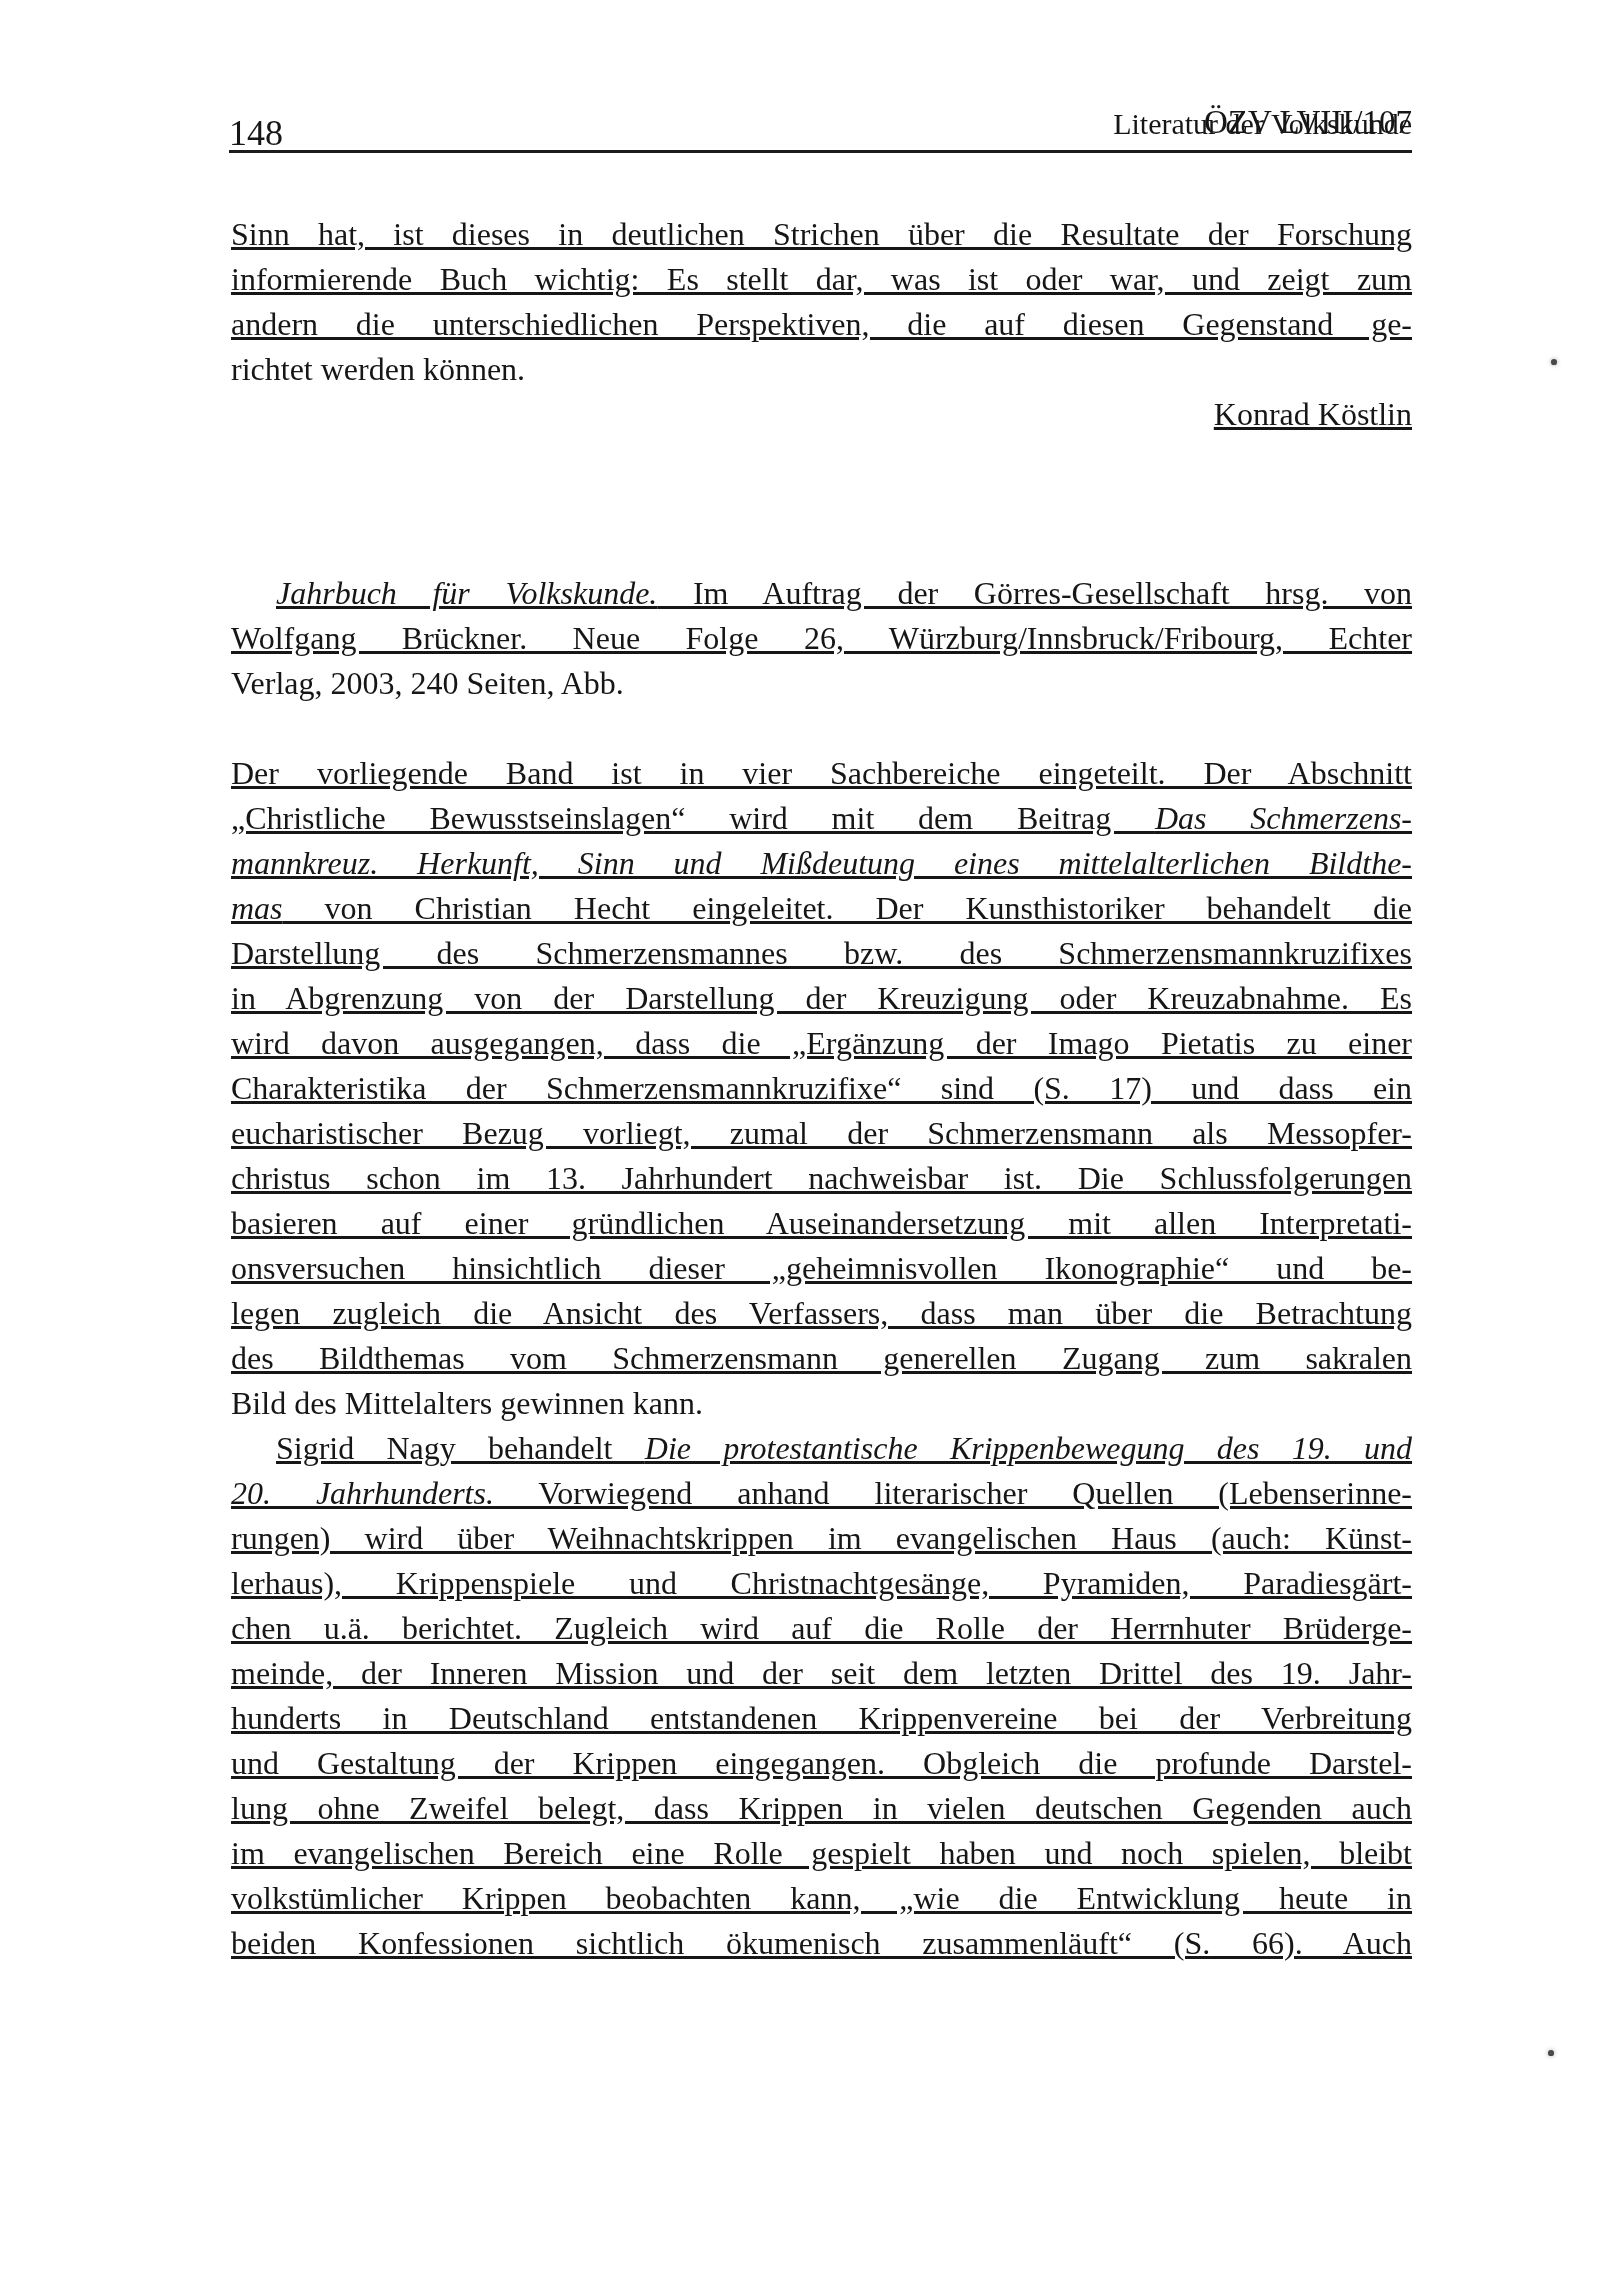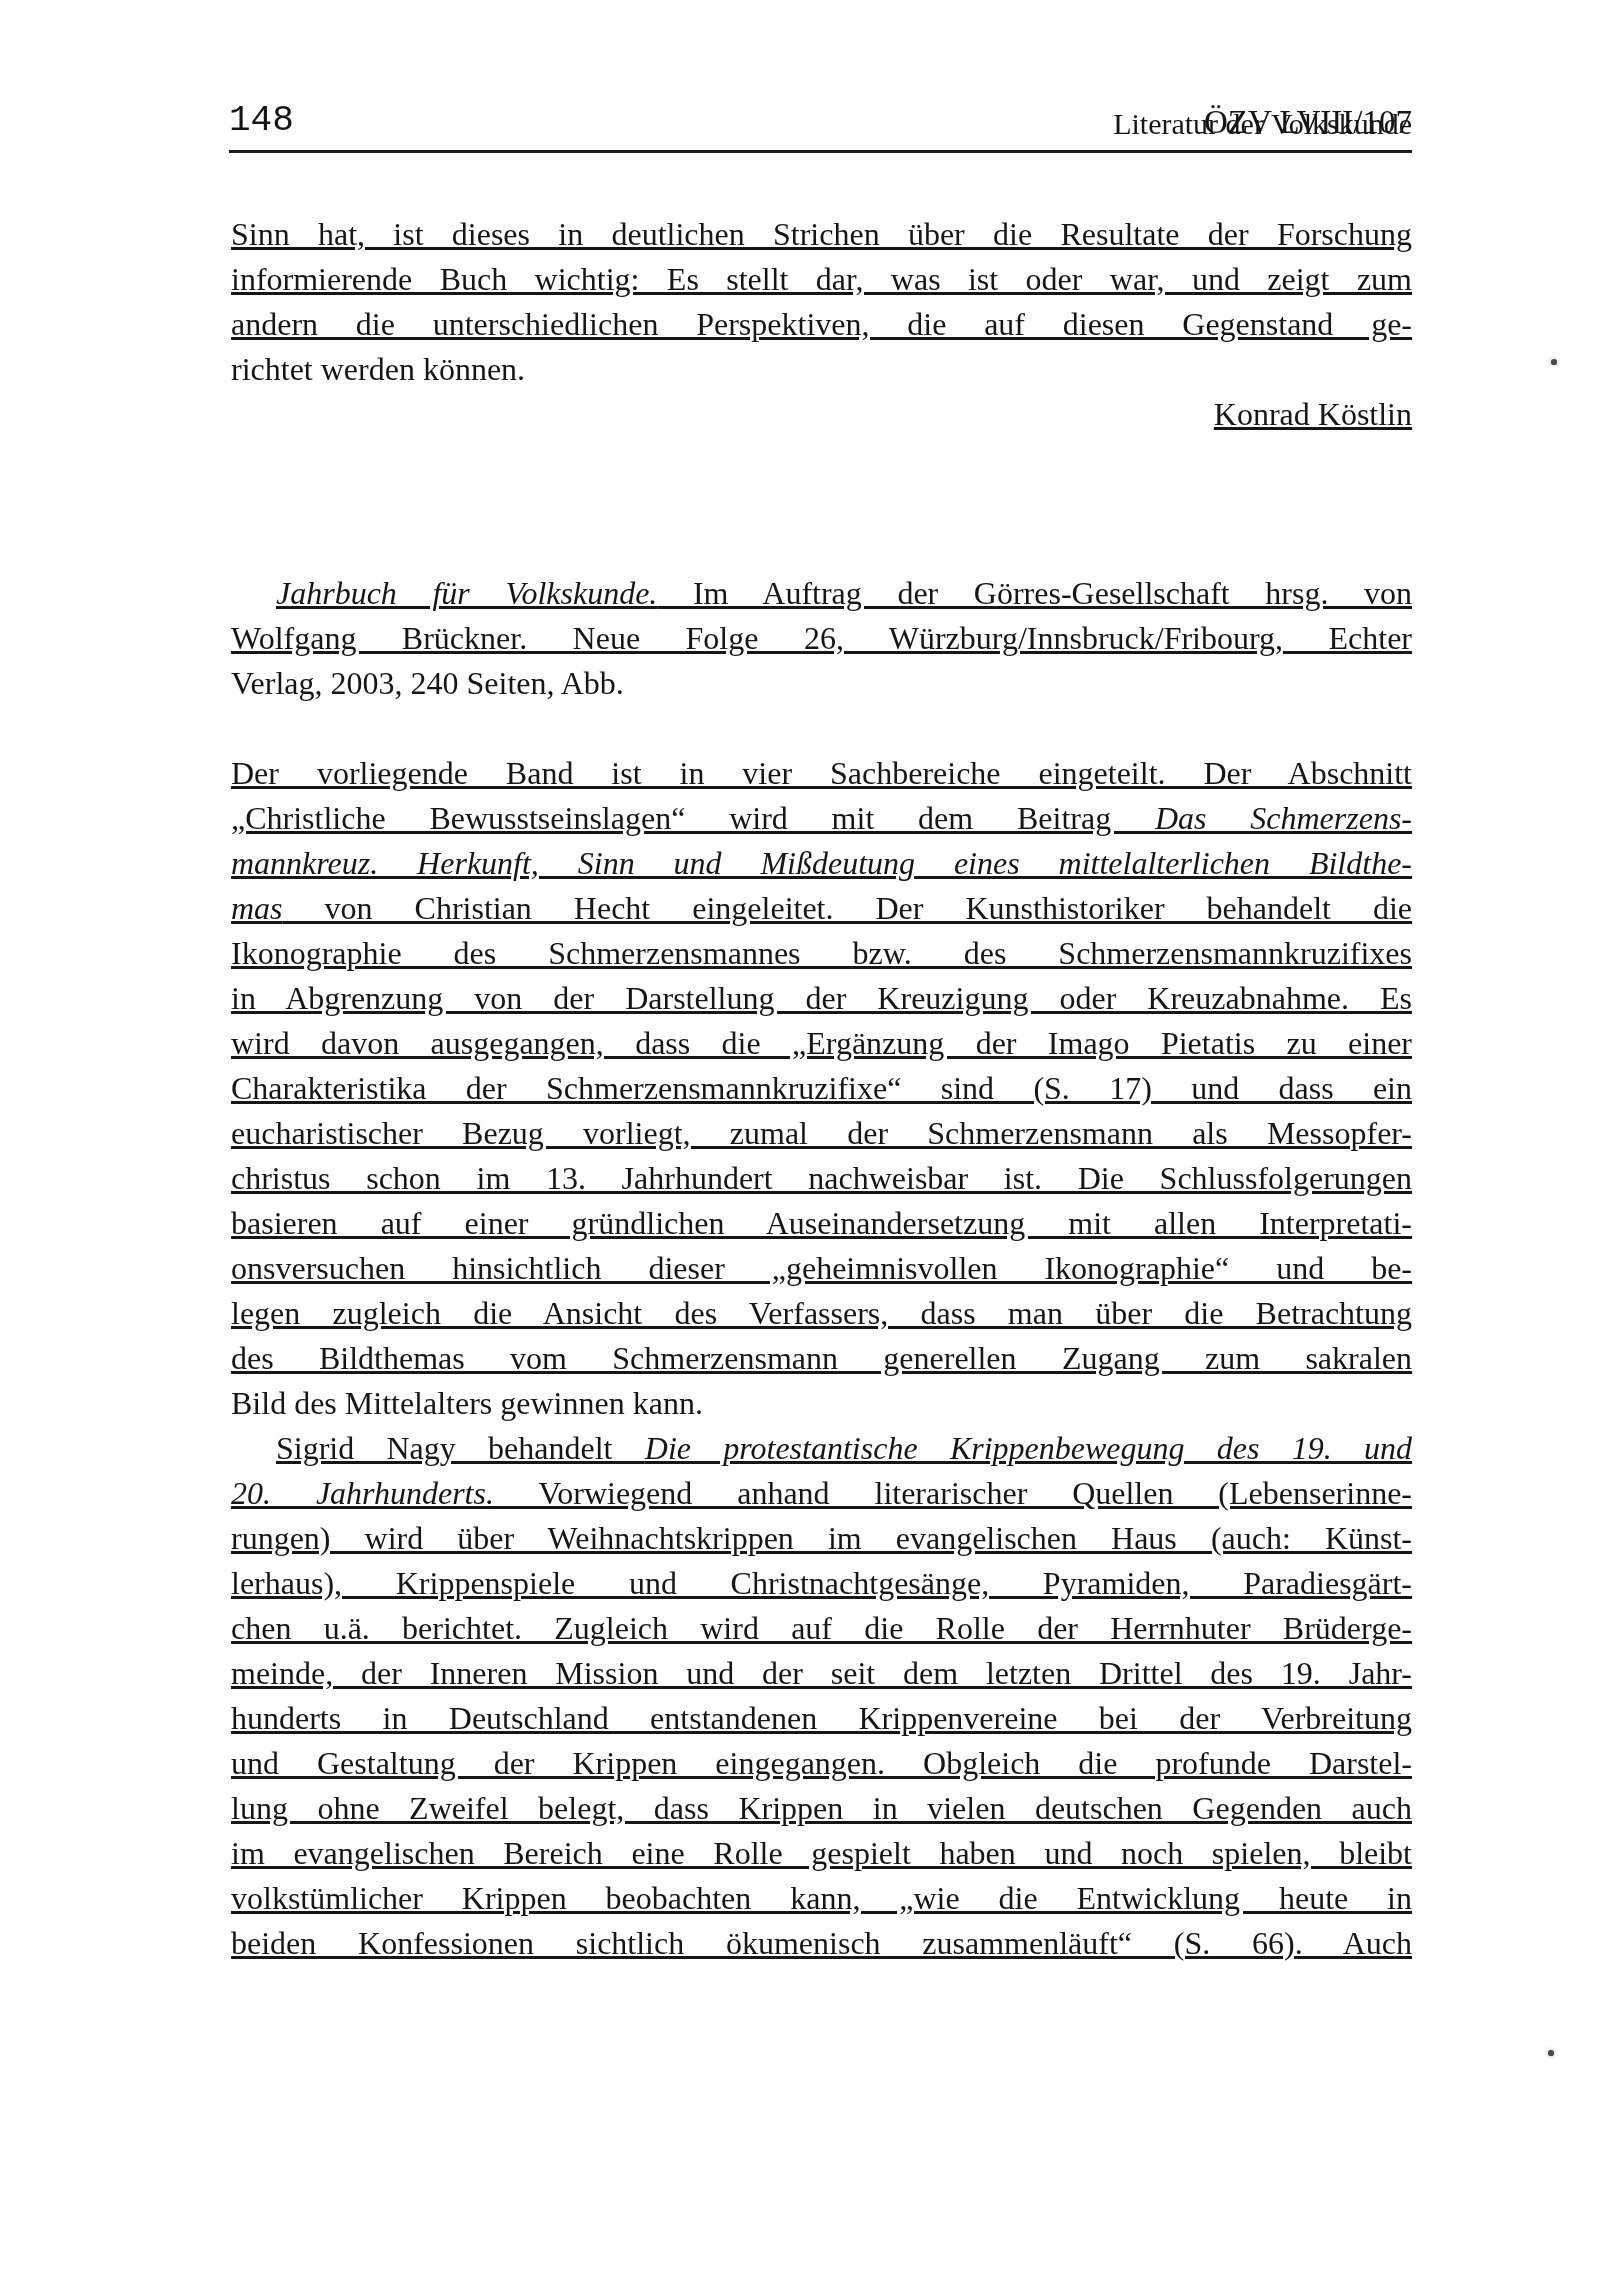--- a/index.html
+++ b/index.html
@@ -15,22 +15,22 @@
   }
   
   .header {
     position: absolute;
     left: 229px;
     top: 100px;
     width: 1183px;
     height: 42px;
   }
   .header .pageno {
-    position: absolute; left: 0; top: 0;
-    font-size: 36px; line-height: 42px; font-family: Liberation Mono, monospace;
+    position: absolute; left: 0; top: 12px;
+    font-size: 36px; line-height: 42px;
   }
   .header .center {
     position: absolute; left: 0; right: 0; top: 4.9px;
     text-align: right;
     font-size: 30px; line-height: 37px;
   }
   .header .right {
     position: absolute; right: 0; top: 1.6px;
     font-size: 33px; line-height: 40px;
   }
@@ -101,21 +101,21 @@
       <div class="para k-citation">
         <div class="line j indent"><span class="it">Jahrbuch für Volkskunde.</span><span> Im Auftrag der Görres-Gesellschaft hrsg. von</span></div>
         <div class="line j"><span>Wolfgang Brückner. Neue Folge 26, Würzburg/Innsbruck/Fribourg, Echter</span></div>
         <div class="line"><span>Verlag, 2003, 240 Seiten, Abb.</span></div>
       </div>
       <div class="para k-review-1">
         <div class="line j"><span>Der vorliegende Band ist in vier Sachbereiche eingeteilt. Der Abschnitt</span></div>
         <div class="line j"><span>„Christliche Bewusstseinslagen“ wird mit dem Beitrag </span><span class="it">Das Schmerzens-</span></div>
         <div class="line j"><span class="it">mannkreuz. Herkunft, Sinn und Mißdeutung eines mittelalterlichen Bildthe-</span></div>
         <div class="line j"><span class="it">mas</span><span> von Christian Hecht eingeleitet. Der Kunsthistoriker behandelt die</span></div>
-        <div class="line j"><span>Ikonographie des Schmerzensmannes bzw. des Schmerzensmannkruzifixes</span></div>
+        <div class="line j"><span>Darstellung des Schmerzensmannes bzw. des Schmerzensmannkruzifixes</span></div>
         <div class="line j"><span>in Abgrenzung von der Darstellung der Kreuzigung oder Kreuzabnahme. Es</span></div>
         <div class="line j"><span>wird davon ausgegangen, dass die „Ergänzung der Imago Pietatis zu einer</span></div>
         <div class="line j"><span>Charakteristika der Schmerzensmannkruzifixe“ sind (S. 17) und dass ein</span></div>
         <div class="line j"><span>eucharistischer Bezug vorliegt, zumal der Schmerzensmann als Messopfer-</span></div>
         <div class="line j"><span>christus schon im 13. Jahrhundert nachweisbar ist. Die Schlussfolgerungen</span></div>
         <div class="line j"><span>basieren auf einer gründlichen Auseinandersetzung mit allen Interpretati-</span></div>
         <div class="line j"><span>onsversuchen hinsichtlich dieser „geheimnisvollen Ikonographie“ und be-</span></div>
         <div class="line j"><span>legen zugleich die Ansicht des Verfassers, dass man über die Betrachtung</span></div>
         <div class="line j"><span>des Bildthemas vom Schmerzensmann generellen Zugang zum sakralen</span></div>
         <div class="line"><span>Bild des Mittelalters gewinnen kann.</span></div>

